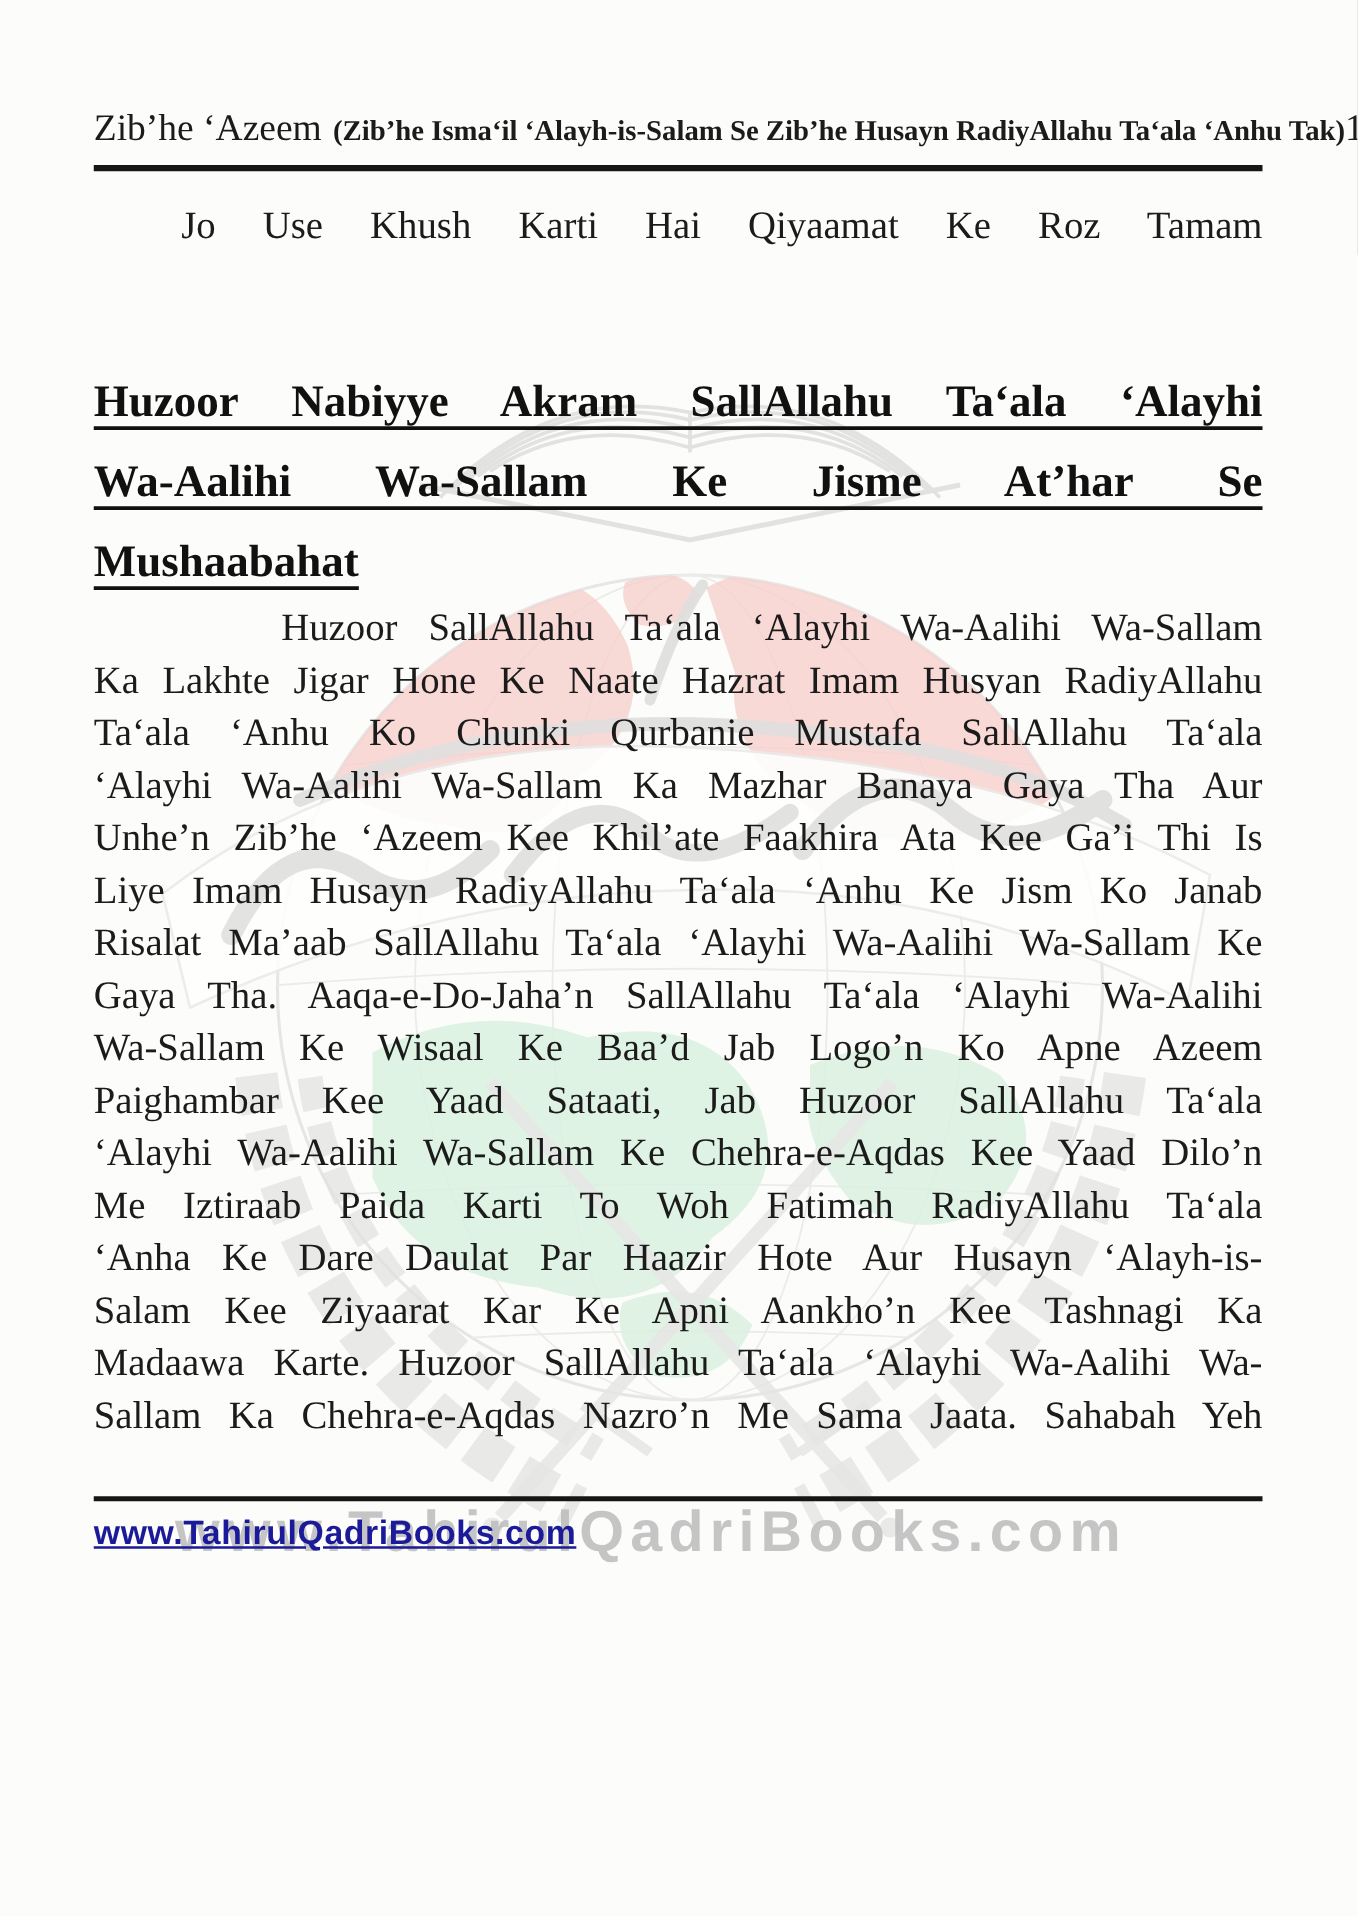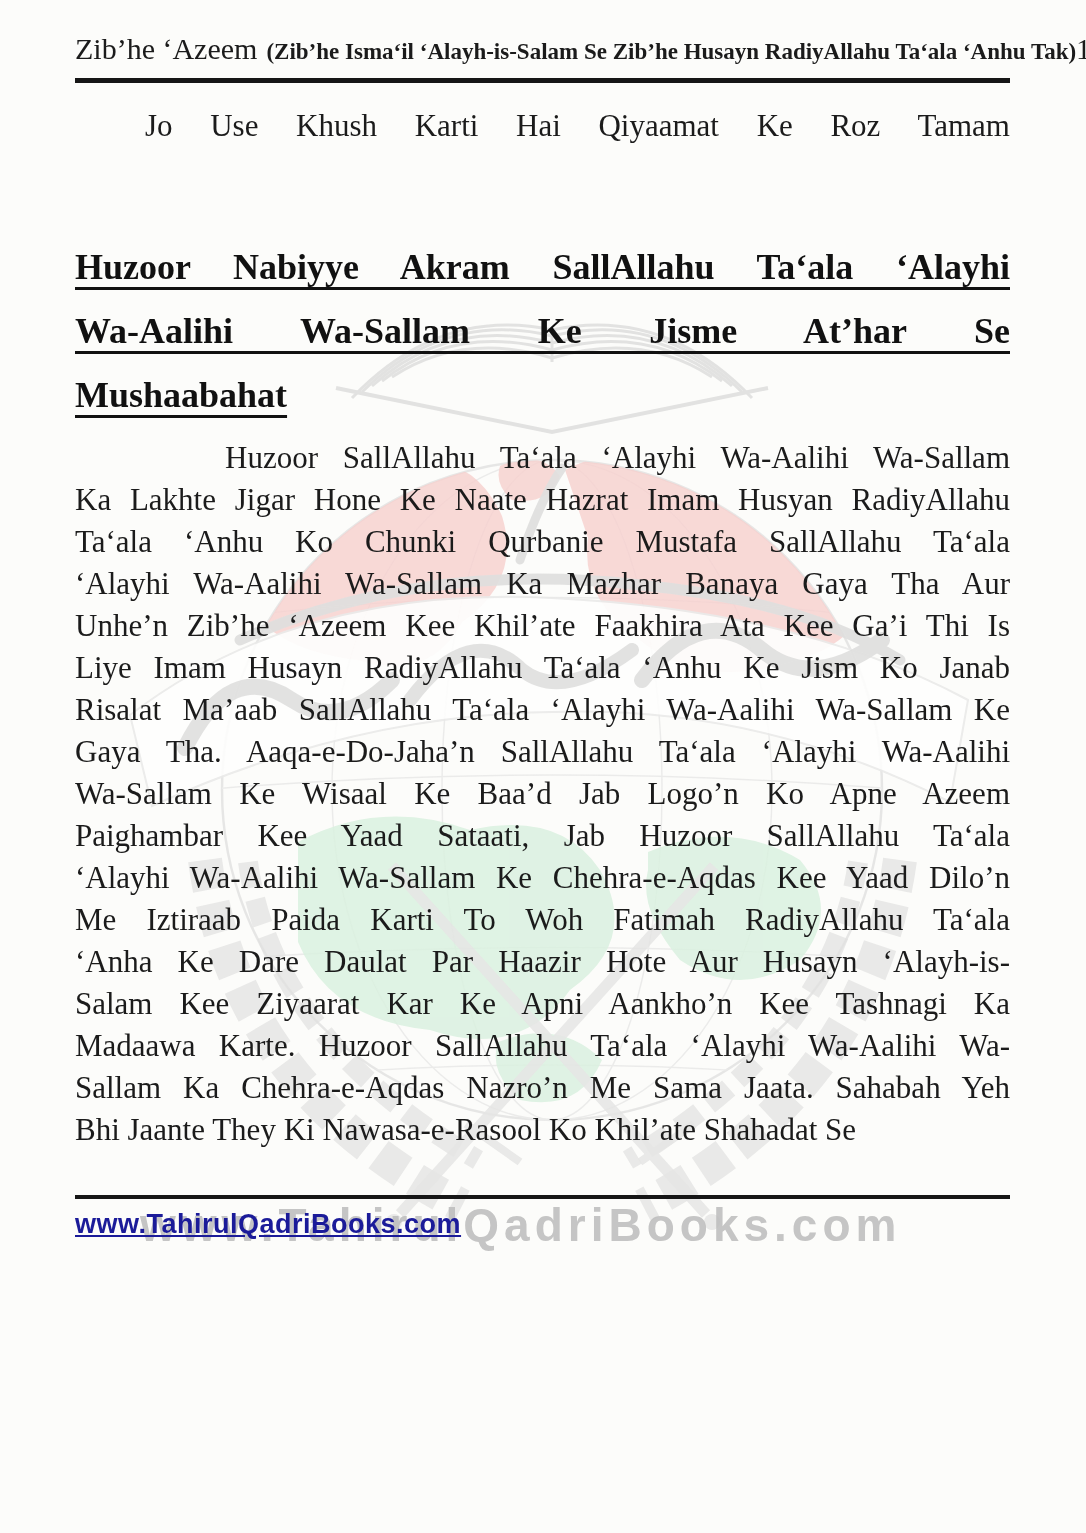--- a/index.html
+++ b/index.html
@@ -8,31 +8,31 @@
     background:#fcfcfa;overflow:hidden;
     font-family:"Liberation Serif",serif;color:#1b1b1b;
   }
   .logo{position:absolute;left:0;top:0;width:1086px;height:1533px;z-index:0;pointer-events:none;}
   .watermark{
     position:absolute;left:140px;top:1198px;z-index:1;
     font-family:"Liberation Sans",sans-serif;font-weight:bold;
     font-size:46px;letter-spacing:5px;color:#bcbcbc;opacity:.85;white-space:nowrap;
   }
   .content{position:relative;z-index:2;padding:0 76px 0 75px;}
-  .header{display:flex;align-items:baseline;margin-top:32px;white-space:nowrap;}
+  .header{display:flex;align-items:baseline;margin-top:86px;white-space:nowrap;}
   .h-title{font-size:30px;}
   .h-sub{font-size:23px;margin-left:9px;font-weight:bold;}
   .h-num{margin-left:auto;font-size:30px;}
   .rule{border-top:5px solid #161616;margin-top:12px;}
   .quote{margin:22px 0 0 70px;font-size:31px;line-height:42px;}
   .jline{text-align:justify;text-align-last:justify;}
   .jlast{text-align-last:left;}
   .heading{margin:88px 0 0;font-size:36px;line-height:64px;font-weight:bold;color:#111;}
   .hline{text-decoration:underline;text-decoration-thickness:3px;text-underline-offset:8px;}
-  .body-para{margin-top:10px;font-size:31px;line-height:42px;}
+  .body-para{font-size:31px;line-height:42px;}
   .indent-first{padding-left:150px;}
   .bottom-rule{border-top:4px solid #161616;margin-top:44px;}
   .footer-link{
     display:inline-block;margin-top:10px;
     font-family:"Liberation Sans",sans-serif;font-weight:bold;font-size:27px;
     color:#1b1b99;text-decoration:underline;letter-spacing:.5px;
   }
 </style>
 </head>
 <body>
@@ -139,20 +139,19 @@
       <div class="jline">Risalat Ma’aab SallAllahu Ta‘ala ‘Alayhi Wa-Aalihi Wa-Sallam Ke</div>
       <div class="jline">Gaya Tha. Aaqa-e-Do-Jaha’n SallAllahu Ta‘ala ‘Alayhi Wa-Aalihi</div>
       <div class="jline">Wa-Sallam Ke Wisaal Ke Baa’d Jab Logo’n Ko Apne Azeem</div>
       <div class="jline">Paighambar Kee Yaad Sataati, Jab Huzoor SallAllahu Ta‘ala</div>
       <div class="jline">‘Alayhi Wa-Aalihi Wa-Sallam Ke Chehra-e-Aqdas Kee Yaad Dilo’n</div>
       <div class="jline">Me Iztiraab Paida Karti To Woh Fatimah RadiyAllahu Ta‘ala</div>
       <div class="jline">‘Anha Ke Dare Daulat Par Haazir Hote Aur Husayn ‘Alayh-is-</div>
       <div class="jline">Salam Kee Ziyaarat Kar Ke Apni Aankho’n Kee Tashnagi Ka</div>
       <div class="jline">Madaawa Karte. Huzoor SallAllahu Ta‘ala ‘Alayhi Wa-Aalihi Wa-</div>
       <div class="jline">Sallam Ka Chehra-e-Aqdas Nazro’n Me Sama Jaata. Sahabah Yeh</div>
-      <div class="jline jlast">Bhi Jaante They Ki Nawasa-e-Rasool Ko Khil’ate Shahadat Se</div>
     </div>
 
     <div class="rule bottom-rule"></div>
     <a href="#" class="footer-link">www.TahirulQadriBooks.com</a>
 
   </div>
 </div>
 
 </body></html>

